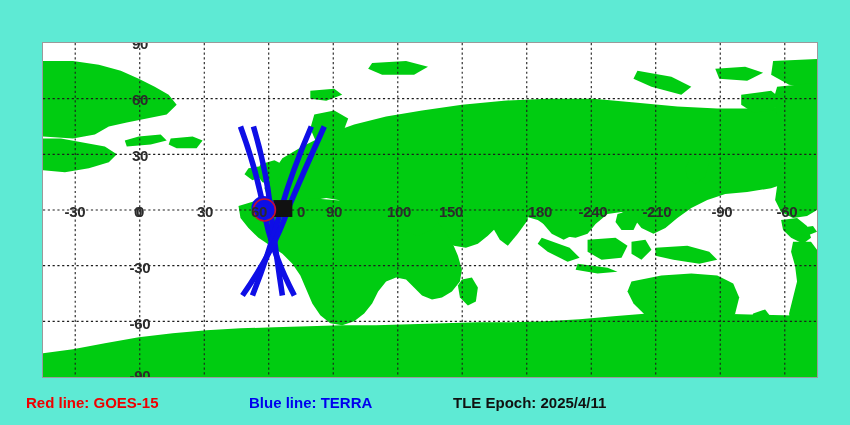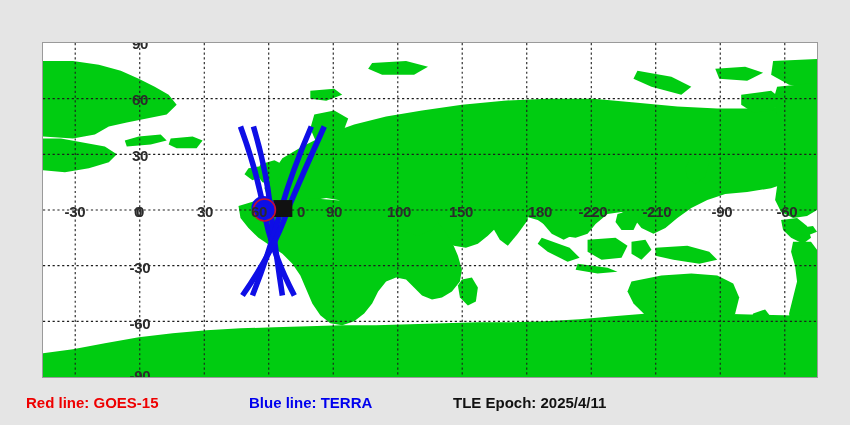--- a/index.html
+++ b/index.html
@@ -1,18 +1,18 @@
 <!DOCTYPE html>
 <html><head>
 <meta charset="utf-8">
 <style>
   html,body{margin:0;padding:0;background:#ffffff;}
   body{width:850px;height:425px;overflow:hidden;font-family:"Liberation Sans",sans-serif;}
 
-  #root{position:relative;width:850px;height:425px;background:#e5e5e5;}
+  #root{position:relative;width:850px;height:425px;background:#5eead4;}
 
   
   #map-frame{
     position:absolute;left:42px;top:42px;width:776px;height:336px;
     background:#ffffff;border:1px solid #9a9a9a;box-sizing:border-box;
     overflow:hidden;
   }
   #map-plot{position:absolute;inset:0;}
   #map-plot svg{display:block;width:100%;height:100%;}
 
@@ -181,23 +181,23 @@
     <span class="lbl lat-lbl" style="left:97px;top:280px;">-60</span>
     <span class="lbl lat-lbl" style="left:97px;top:332px;">-90</span>
 
     <span class="lbl lon-lbl" style="left:32px;top:168px;">-30</span>
     <span class="lbl lon-lbl" style="left:97px;top:168px;">0</span>
     <span class="lbl lon-lbl" style="left:162px;top:168px;">30</span>
     <span class="lbl lon-lbl" style="left:216px;top:168px;">60</span>
     <span class="lbl lon-lbl" style="left:258px;top:168px;">0</span>
     <span class="lbl lon-lbl" style="left:291px;top:168px;">90</span>
     <span class="lbl lon-lbl" style="left:356px;top:168px;">100</span>
-    <span class="lbl lon-lbl" style="left:418px;top:168px;text-align:center;">150</span>
+    <span class="lbl lon-lbl" style="left:408px;top:168px;text-align:center;">150</span>
     <span class="lbl lon-lbl" style="left:485px;top:168px;margin-left:12px;">180</span>
-    <span class="lbl lon-lbl" style="left:550px;top:168px;">-220</span>
+    <span class="lbl lon-lbl" style="left:550px;top:168px;">-240</span>
     <span class="lbl lon-lbl" style="left:614px;top:168px;">-210</span>
     <span class="lbl lon-lbl" style="left:679px;top:168px;">-90</span>
     <span class="lbl lon-lbl" style="left:744px;top:168px;">-60</span>
   </div>
 
   <div id="legend">
     <span class="leg" id="leg-red">Red line: GOES-15</span>
     <span class="leg" id="leg-blue">Blue line: TERRA</span>
     <span class="leg" id="leg-epoch">TLE Epoch: 2025/4/11</span>
   </div>

